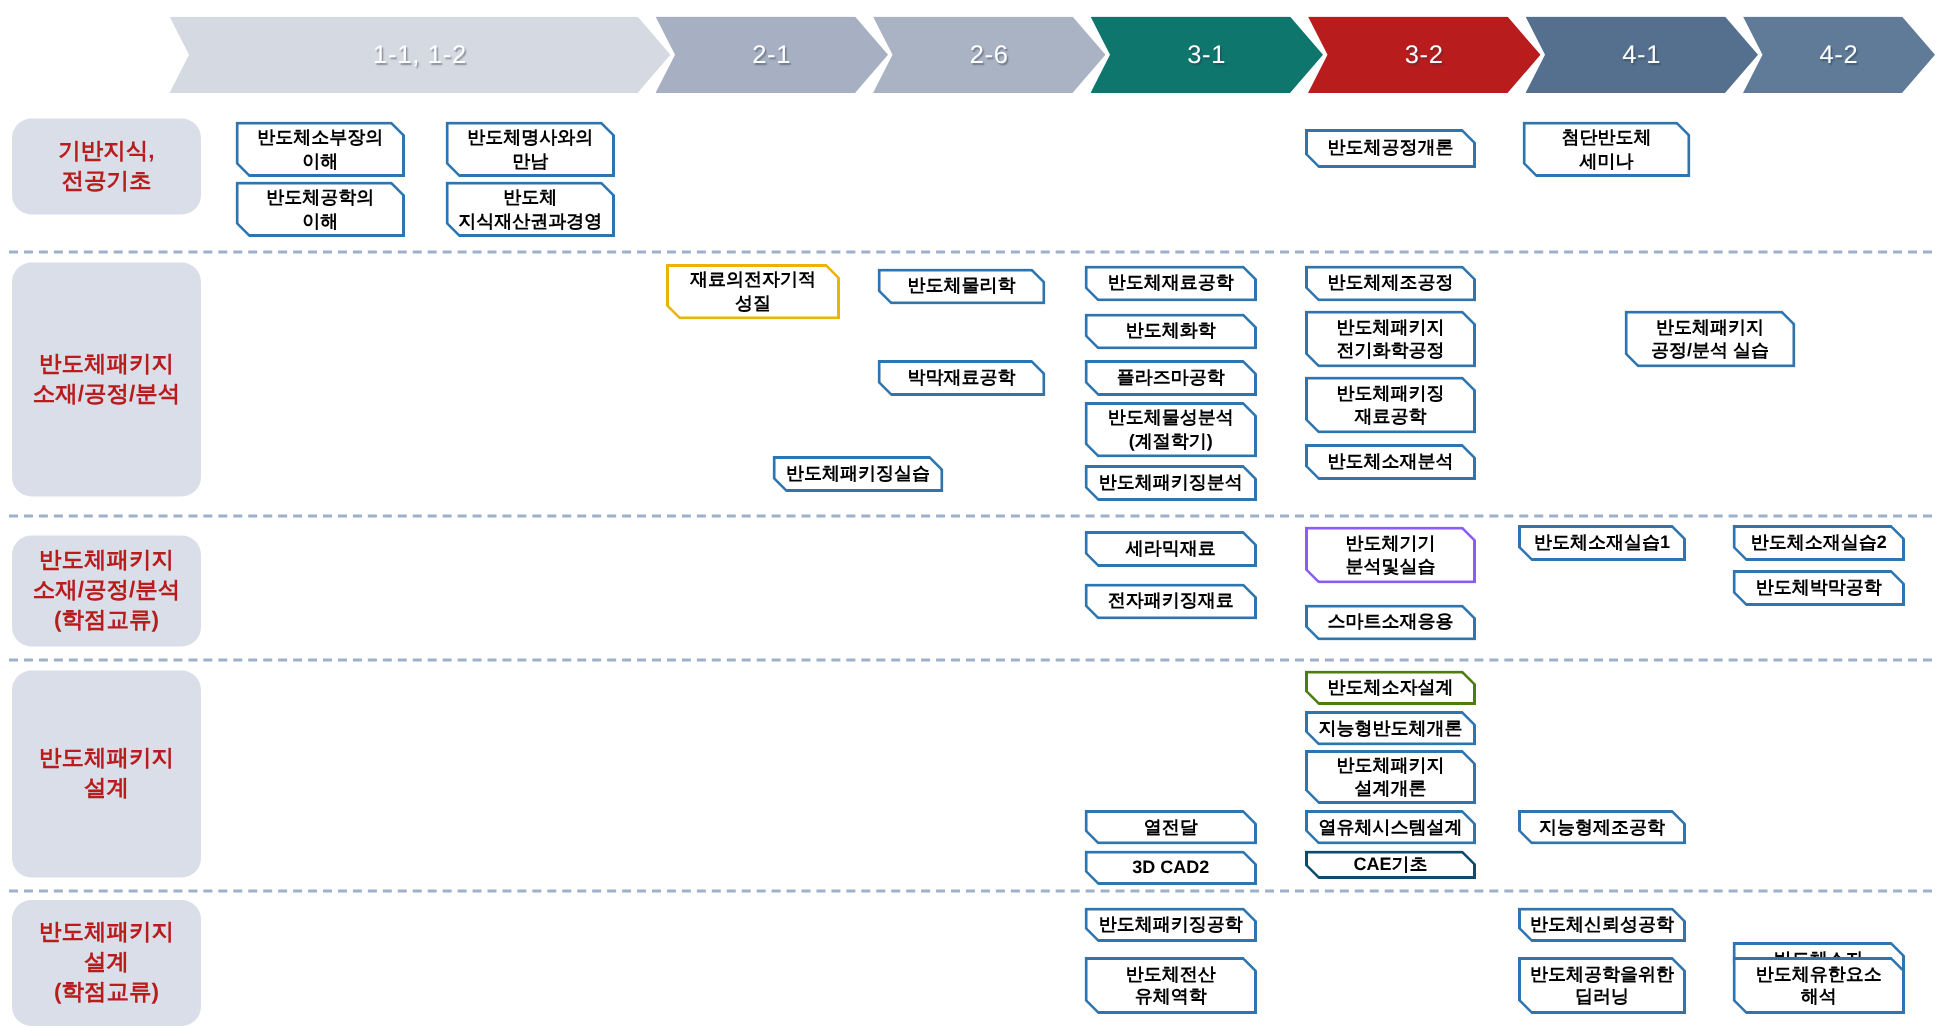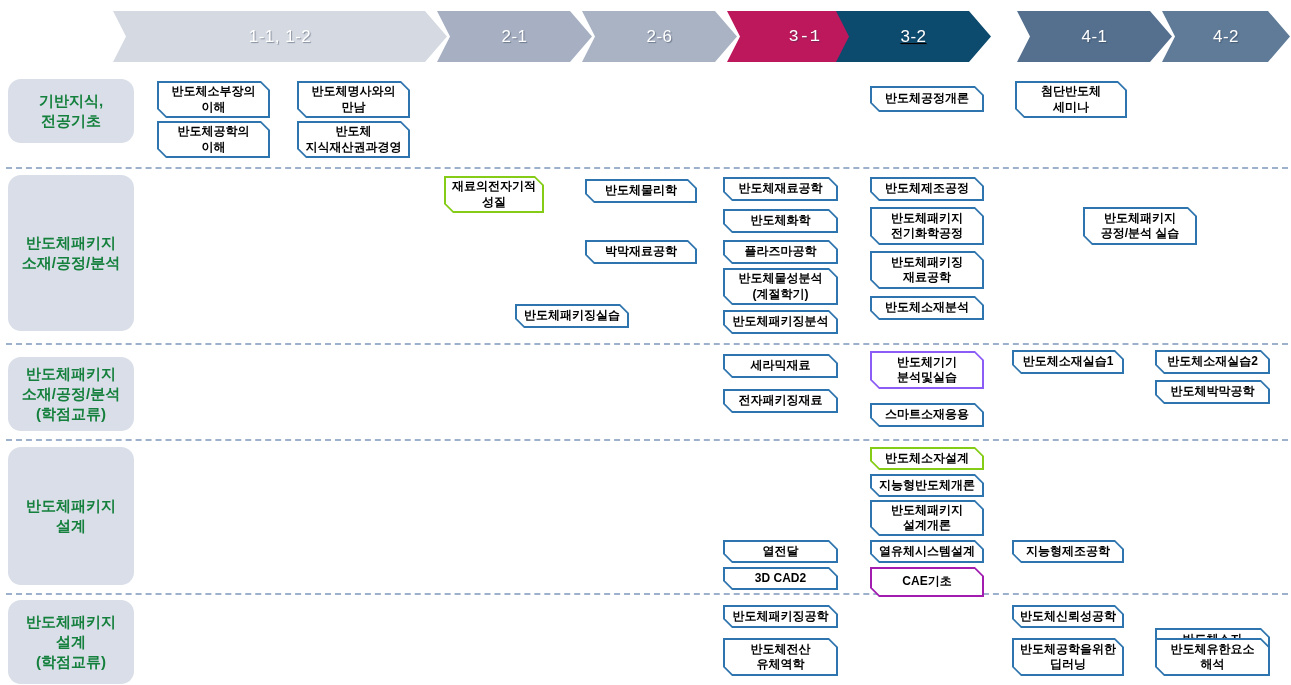--- a/index.html
+++ b/index.html
@@ -17,21 +17,21 @@
     color:#ffffff;font-size:17px;letter-spacing:.5px;
     text-shadow:1px 1px 1px rgba(40,50,70,.45);
     white-space:pre-line;text-align:center;
   }
   
   .row-label-box{
     position:absolute;border-radius:13px;
     display:flex;align-items:center;justify-content:center;
   }
   .row-label{
-    font-weight:bold;font-size:15px;color:#15803d;line-height:1.35;
+    font-weight:bold;font-size:15px;color:#b91c1c;line-height:1.35;
     white-space:pre-line;text-align:center;
   }
   
   .separator{position:absolute;height:0;border-top:2px dashed #9db0cc;}
   
   .course{
     position:absolute;
     clip-path:polygon(0 0, calc(100% - 9px) 0, 100% 9px, 100% 100%, 9px 100%, 0 calc(100% - 9px));
   }
   .course-in{
@@ -51,24 +51,24 @@
   <div id="chevrons">
       <div class="chevron" style="left: 113px; width: 334px; background: rgb(213, 218, 226);">
         <span class="chev-label">1-1, 1-2</span>
       </div>
       <div class="chevron" style="left: 437px; width: 155px; background: rgb(166, 176, 194);">
         <span class="chev-label">2-1</span>
       </div>
       <div class="chevron" style="left: 582px; width: 155px; background: rgb(169, 179, 196);">
         <span class="chev-label">2-6</span>
       </div>
-      <div class="chevron" style="left: 727px; width: 155px; background: #be185d; font-family: Liberation Mono, monospace;">
+      <div class="chevron" style="left: 727px; width: 155px; background: #0f766e;">
         <span class="chev-label">3-1</span>
       </div>
-      <div class="chevron" style="left: 836px; width: 155px; background: #0c4a6e; text-decoration: underline;">
+      <div class="chevron" style="left: 872px; width: 155px; background: #b91c1c;">
         <span class="chev-label">3-2</span>
       </div>
       <div class="chevron" style="left: 1017px; width: 155px; background: rgb(84, 112, 142);">
         <span class="chev-label">4-1</span>
       </div>
       <div class="chevron" style="left: 1162px; width: 128px; background: rgb(95, 123, 152);">
         <span class="chev-label">4-2</span>
       </div>
     </div>
   <div id="separators">
@@ -130,21 +130,21 @@
         <div class="course-in">
           <span class="course-label">반도체공정개론</span>
         </div>
       </div>
       <div class="course" style="left: 1015px; top: 81px; width: 112px; height: 37px; background: rgb(46, 116, 174);">
         <div class="course-in">
           <span class="course-label">첨단반도체
 세미나</span>
         </div>
       </div>
-      <div class="course" style="left: 444px; top: 176px; width: 100px; height: 37px; background: #84cc16;">
+      <div class="course" style="left: 444px; top: 176px; width: 116px; height: 37px; background: #eab308;">
         <div class="course-in">
           <span class="course-label">재료의전자기적
 성질</span>
         </div>
       </div>
       <div class="course" style="left: 585px; top: 179px; width: 112px; height: 24px; background: rgb(46, 116, 174);">
         <div class="course-in">
           <span class="course-label">반도체물리학</span>
         </div>
       </div>
@@ -251,42 +251,42 @@
       <div class="course" style="left: 723px; top: 540px; width: 115px; height: 23px; background: rgb(46, 116, 174);">
         <div class="course-in">
           <span class="course-label">열전달</span>
         </div>
       </div>
       <div class="course" style="left: 723px; top: 567px; width: 115px; height: 23px; background: rgb(46, 116, 174);">
         <div class="course-in">
           <span class="course-label">3D CAD2</span>
         </div>
       </div>
-      <div class="course" style="left: 870px; top: 447px; width: 114px; height: 23px; background: #84cc16;">
+      <div class="course" style="left: 870px; top: 447px; width: 114px; height: 23px; background: #4d7c0f;">
         <div class="course-in">
           <span class="course-label">반도체소자설계</span>
         </div>
       </div>
       <div class="course" style="left: 870px; top: 474px; width: 114px; height: 23px; background: rgb(46, 116, 174);">
         <div class="course-in">
           <span class="course-label">지능형반도체개론</span>
         </div>
       </div>
       <div class="course" style="left: 870px; top: 500px; width: 114px; height: 36px; background: rgb(46, 116, 174);">
         <div class="course-in">
           <span class="course-label">반도체패키지
 설계개론</span>
         </div>
       </div>
       <div class="course" style="left: 870px; top: 540px; width: 114px; height: 23px; background: rgb(46, 116, 174);">
         <div class="course-in">
           <span class="course-label">열유체시스템설계</span>
         </div>
       </div>
-      <div class="course" style="left: 870px; top: 567px; width: 114px; height: 30px; background: #a21caf; text-decoration: underline;">
+      <div class="course" style="left: 870px; top: 567px; width: 114px; height: 19px; background: #0c4a6e; text-decoration: underline;">
         <div class="course-in">
           <span class="course-label">CAE기초</span>
         </div>
       </div>
       <div class="course" style="left: 1012px; top: 540px; width: 112px; height: 23px; background: rgb(46, 116, 174);">
         <div class="course-in">
           <span class="course-label">지능형제조공학</span>
         </div>
       </div>
       <div class="course" style="left: 723px; top: 605px; width: 115px; height: 23px; background: rgb(46, 116, 174);">

